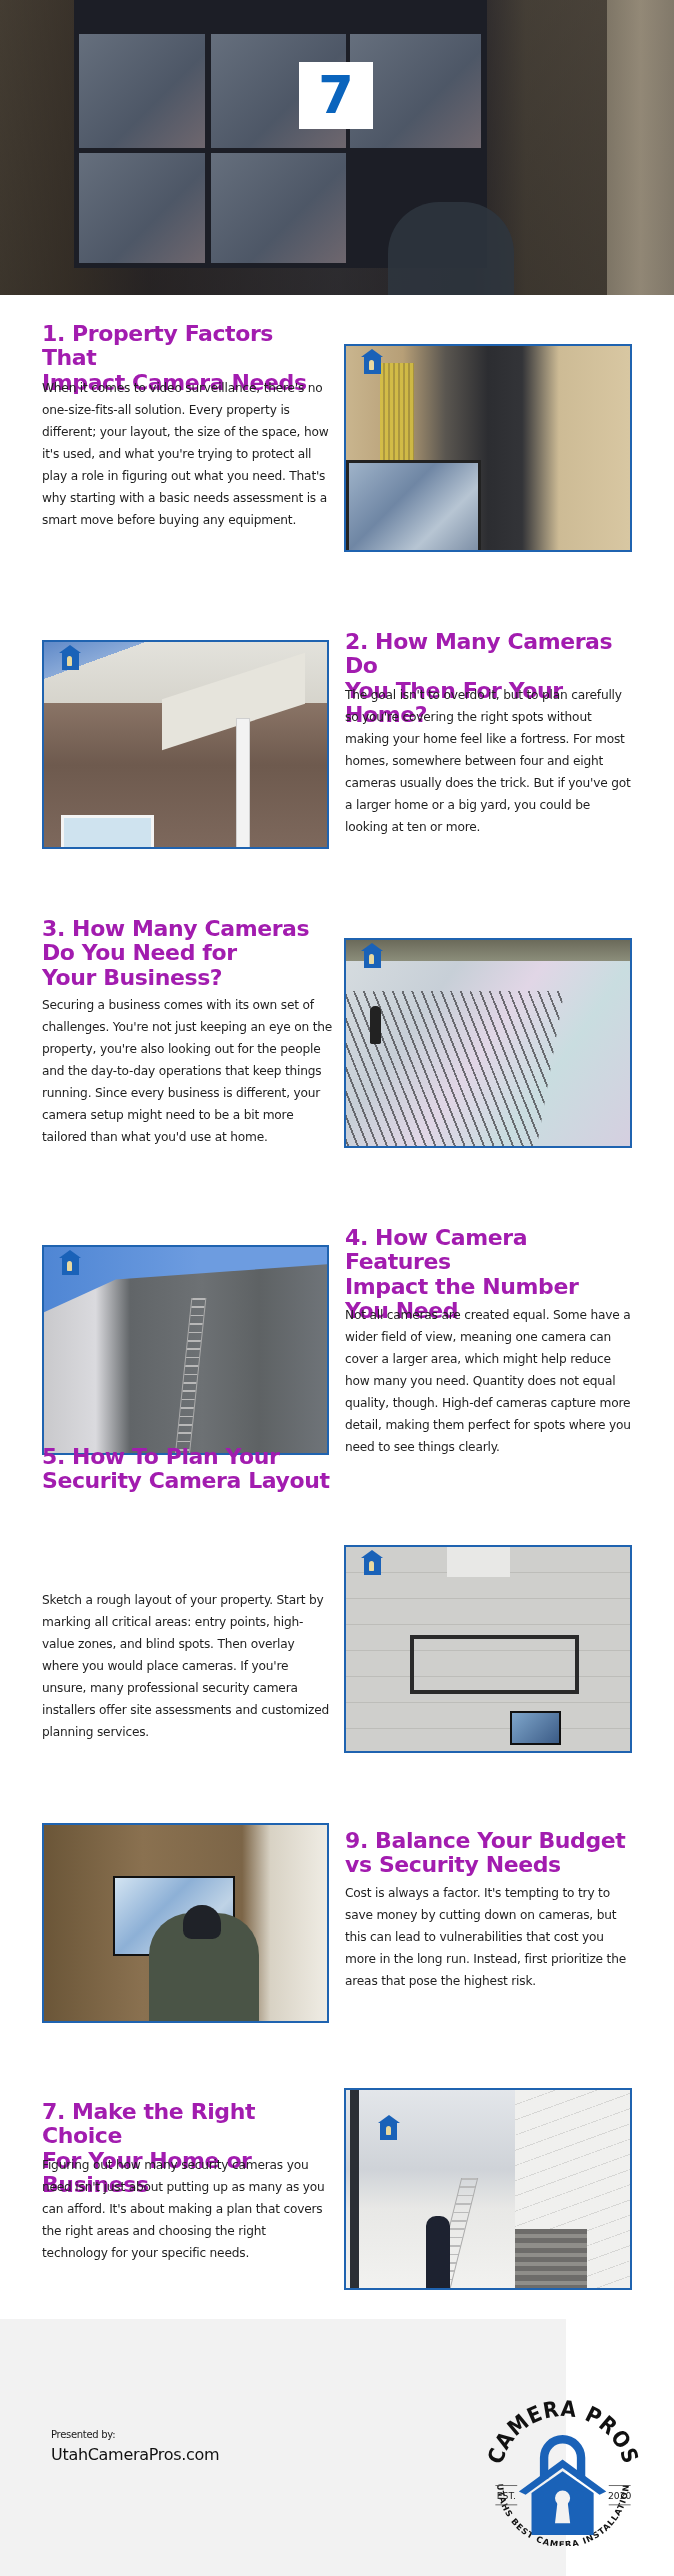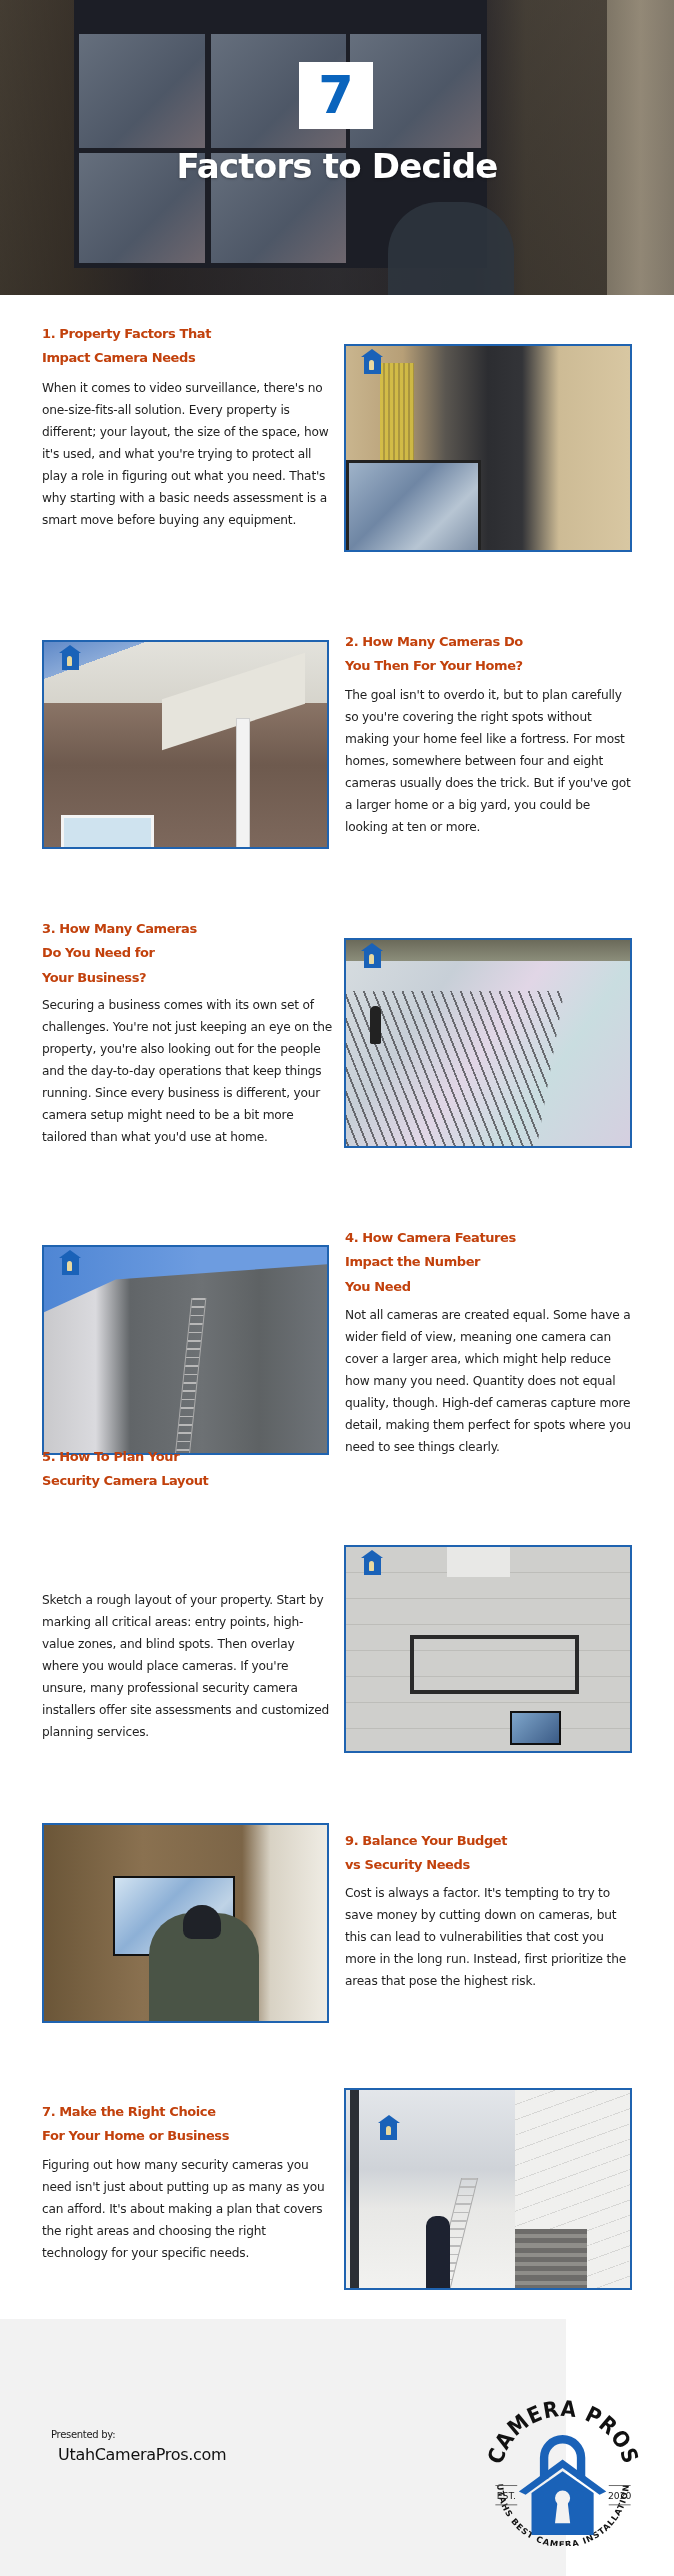--- a/index.html
+++ b/index.html
@@ -15,21 +15,21 @@
   .hero .tv { position: absolute; left: 74px; top: 0; width: 413px; height: 268px; background: #1c1e26; }
   .hero .tv .cell { position: absolute; background: linear-gradient(135deg, #7e8a9a, #5e6a7c 60%, #8a7f86); opacity: 0.75; }
   .hero .curtain { position: absolute; right: 0; top: 0; width: 67px; height: 295px; background: linear-gradient(90deg, #8c8372, #a59a86, #8f8676); opacity: 0.8; }
   .hero .person { position: absolute; left: 388px; top: 202px; width: 126px; height: 101px; border-radius: 51px 51px 0 0; background: #2e3640; opacity: 0.85; }
   .seven-box { position: absolute; left: 299px; top: 62px; width: 74px; height: 67px; background: #ffffff; display: flex; align-items: center; justify-content: center; }
   .seven-box span { font-family: "DejaVu Sans", sans-serif; font-weight: bold; font-size: 51px; color: #0a64bd; line-height: 1; }
   .hero-title { position: absolute; left: 0; top: 142px; width: 674px; text-align: center; color: #ffffff; font-family: "DejaVu Sans", sans-serif; font-weight: bold; font-size: 34px; line-height: 49px; letter-spacing: -0.8px; text-shadow: 0 0.8px 2.5px rgba(0,0,0,0.35); }
 
   
   .section { position: absolute; left: 0; width: 674px; }
-  .heading { position: absolute; font-family: "DejaVu Sans", sans-serif; font-weight: bold; font-size: 13px; line-height: 24.4px; color: #c2410c; letter-spacing: -0.4px; }
+  .heading { position: absolute; font-family: "DejaVu Sans", sans-serif; font-weight: bold; font-size: 22px; line-height: 24.4px; color: #a21caf; letter-spacing: -0.4px; }
   .body { position: absolute; font-family: "DejaVu Sans", sans-serif; font-size: 12.2px; line-height: 22px; color: #1f1f1f; letter-spacing: -0.2px; }
   .left-col { left: 42px; width: 291px; }
   .right-col { left: 345px; width: 291px; }
   .photo { position: absolute; border: 2.5px solid #1f63b0; overflow: hidden; }
   .photo .badge { position: absolute; left: 8.4px; top: 3.4px; width: 34px; height: 25px; }
   .photo .badge .roof { position: absolute; left: 6.7px; top: 0; width: 0; height: 0; border-left: 11px solid transparent; border-right: 11px solid transparent; border-bottom: 8.4px solid #1a62b8; }
   .photo .badge .houseb { position: absolute; left: 9.3px; top: 7.6px; width: 17px; height: 17px; background: #1a62b8; }
   .photo .badge .keyhole { position: absolute; left: 15px; top: 11px; width: 5px; height: 9.3px; border-radius: 2.5px 2.5px 0.8px 0.8px; background: #e8d9a0; }
 
   .img1 { left: 344px; top: 344px; width: 288px; height: 208px; background:
@@ -74,42 +74,42 @@
       linear-gradient(180deg, #e3e6ea 0%, #cfd3d8 40%, #e8e8e6 60%, #f2f2f0 100%); }
   .img7 .wall { position: absolute; left: 169px; top: 0; width: 120px; height: 202px; background: repeating-linear-gradient(160deg, #f0f0ee 0 13.5px, #d6d6d4 13.5px 14.3px); }
   .img7 .stone { position: absolute; left: 169px; top: 139px; width: 72px; height: 63px; background: repeating-linear-gradient(180deg, #6d6c6a 0 5px, #8f8e8a 5px 9.3px); }
   .img7 .worker { position: absolute; left: 80px; top: 126px; width: 23.6px; height: 76px; background: #1d2230; border-radius: 10px 10px 1.7px 1.7px; }
   .img7 .ladder { position: absolute; left: 101px; top: 88px; width: 17px; height: 114px; background: repeating-linear-gradient(180deg, #bbb 0 1.7px, transparent 1.7px 8.4px); border-left: 1.7px solid #aaa; border-right: 1.7px solid #aaa; transform: skewX(-14deg); }
   .img7 .pole { position: absolute; left: 4.2px; top: 0; width: 8.4px; height: 202px; background: #2b2f35; }
 
   
   .footer { position: absolute; left: 0; top: 2319px; width: 566px; height: 257px; background: #f2f2f2; }
   .presented { position: absolute; left: 51px; top: 110px; font-family: "DejaVu Sans", sans-serif; font-size: 10px; color: #1a1a1a; letter-spacing: -0.3px; }
-  .site-url { position: absolute; left: 51px; top: 126px; font-family: "DejaVu Sans", sans-serif; font-size: 16px; color: #111111; letter-spacing: -0.3px; margin-left: 7px; }
+  .site-url { position: absolute; left: 51px; top: 126px; font-family: "DejaVu Sans", sans-serif; font-size: 16px; color: #111111; letter-spacing: -0.3px; }
   .logo { position: absolute; left: 485px; top: 80px; width: 156px; height: 147px; }
 </style>
 </head>
 <body>
 
 <header class="hero">
   <div class="tv">
     <div class="cell" style="left:5px;top:34px;width:126px;height:114px"></div>
     <div class="cell" style="left:137px;top:34px;width:135px;height:114px"></div>
     <div class="cell" style="left:276px;top:34px;width:131px;height:114px"></div>
     <div class="cell" style="left:5px;top:153px;width:126px;height:110px"></div>
     <div class="cell" style="left:137px;top:153px;width:135px;height:110px"></div>
   </div>
 
   <div class="curtain"></div>
   <div class="person"></div>
   <div class="seven-box">
     <span>7</span>
   </div>
   <h1 class="hero-title">
-    <span>Factors to Decide</span><br>
+    <br>
   </h1>
 </header>
 
 <section class="section">
   <h2 class="heading left-col" style="top:322px">
     <span>1. Property Factors That</span><br>
     <span>Impact Camera Needs</span>
   </h2>
   <p class="body left-col" style="top:377px">When it comes to video surveillance, there's no one-size-fits-all solution. Every property is different; your layout, the size of the space, how it's used, and what you're trying to protect all play a role in figuring out what you need. That's why starting with a basic needs assessment is a smart move before buying any equipment.</p>
   <div class="photo img1">

